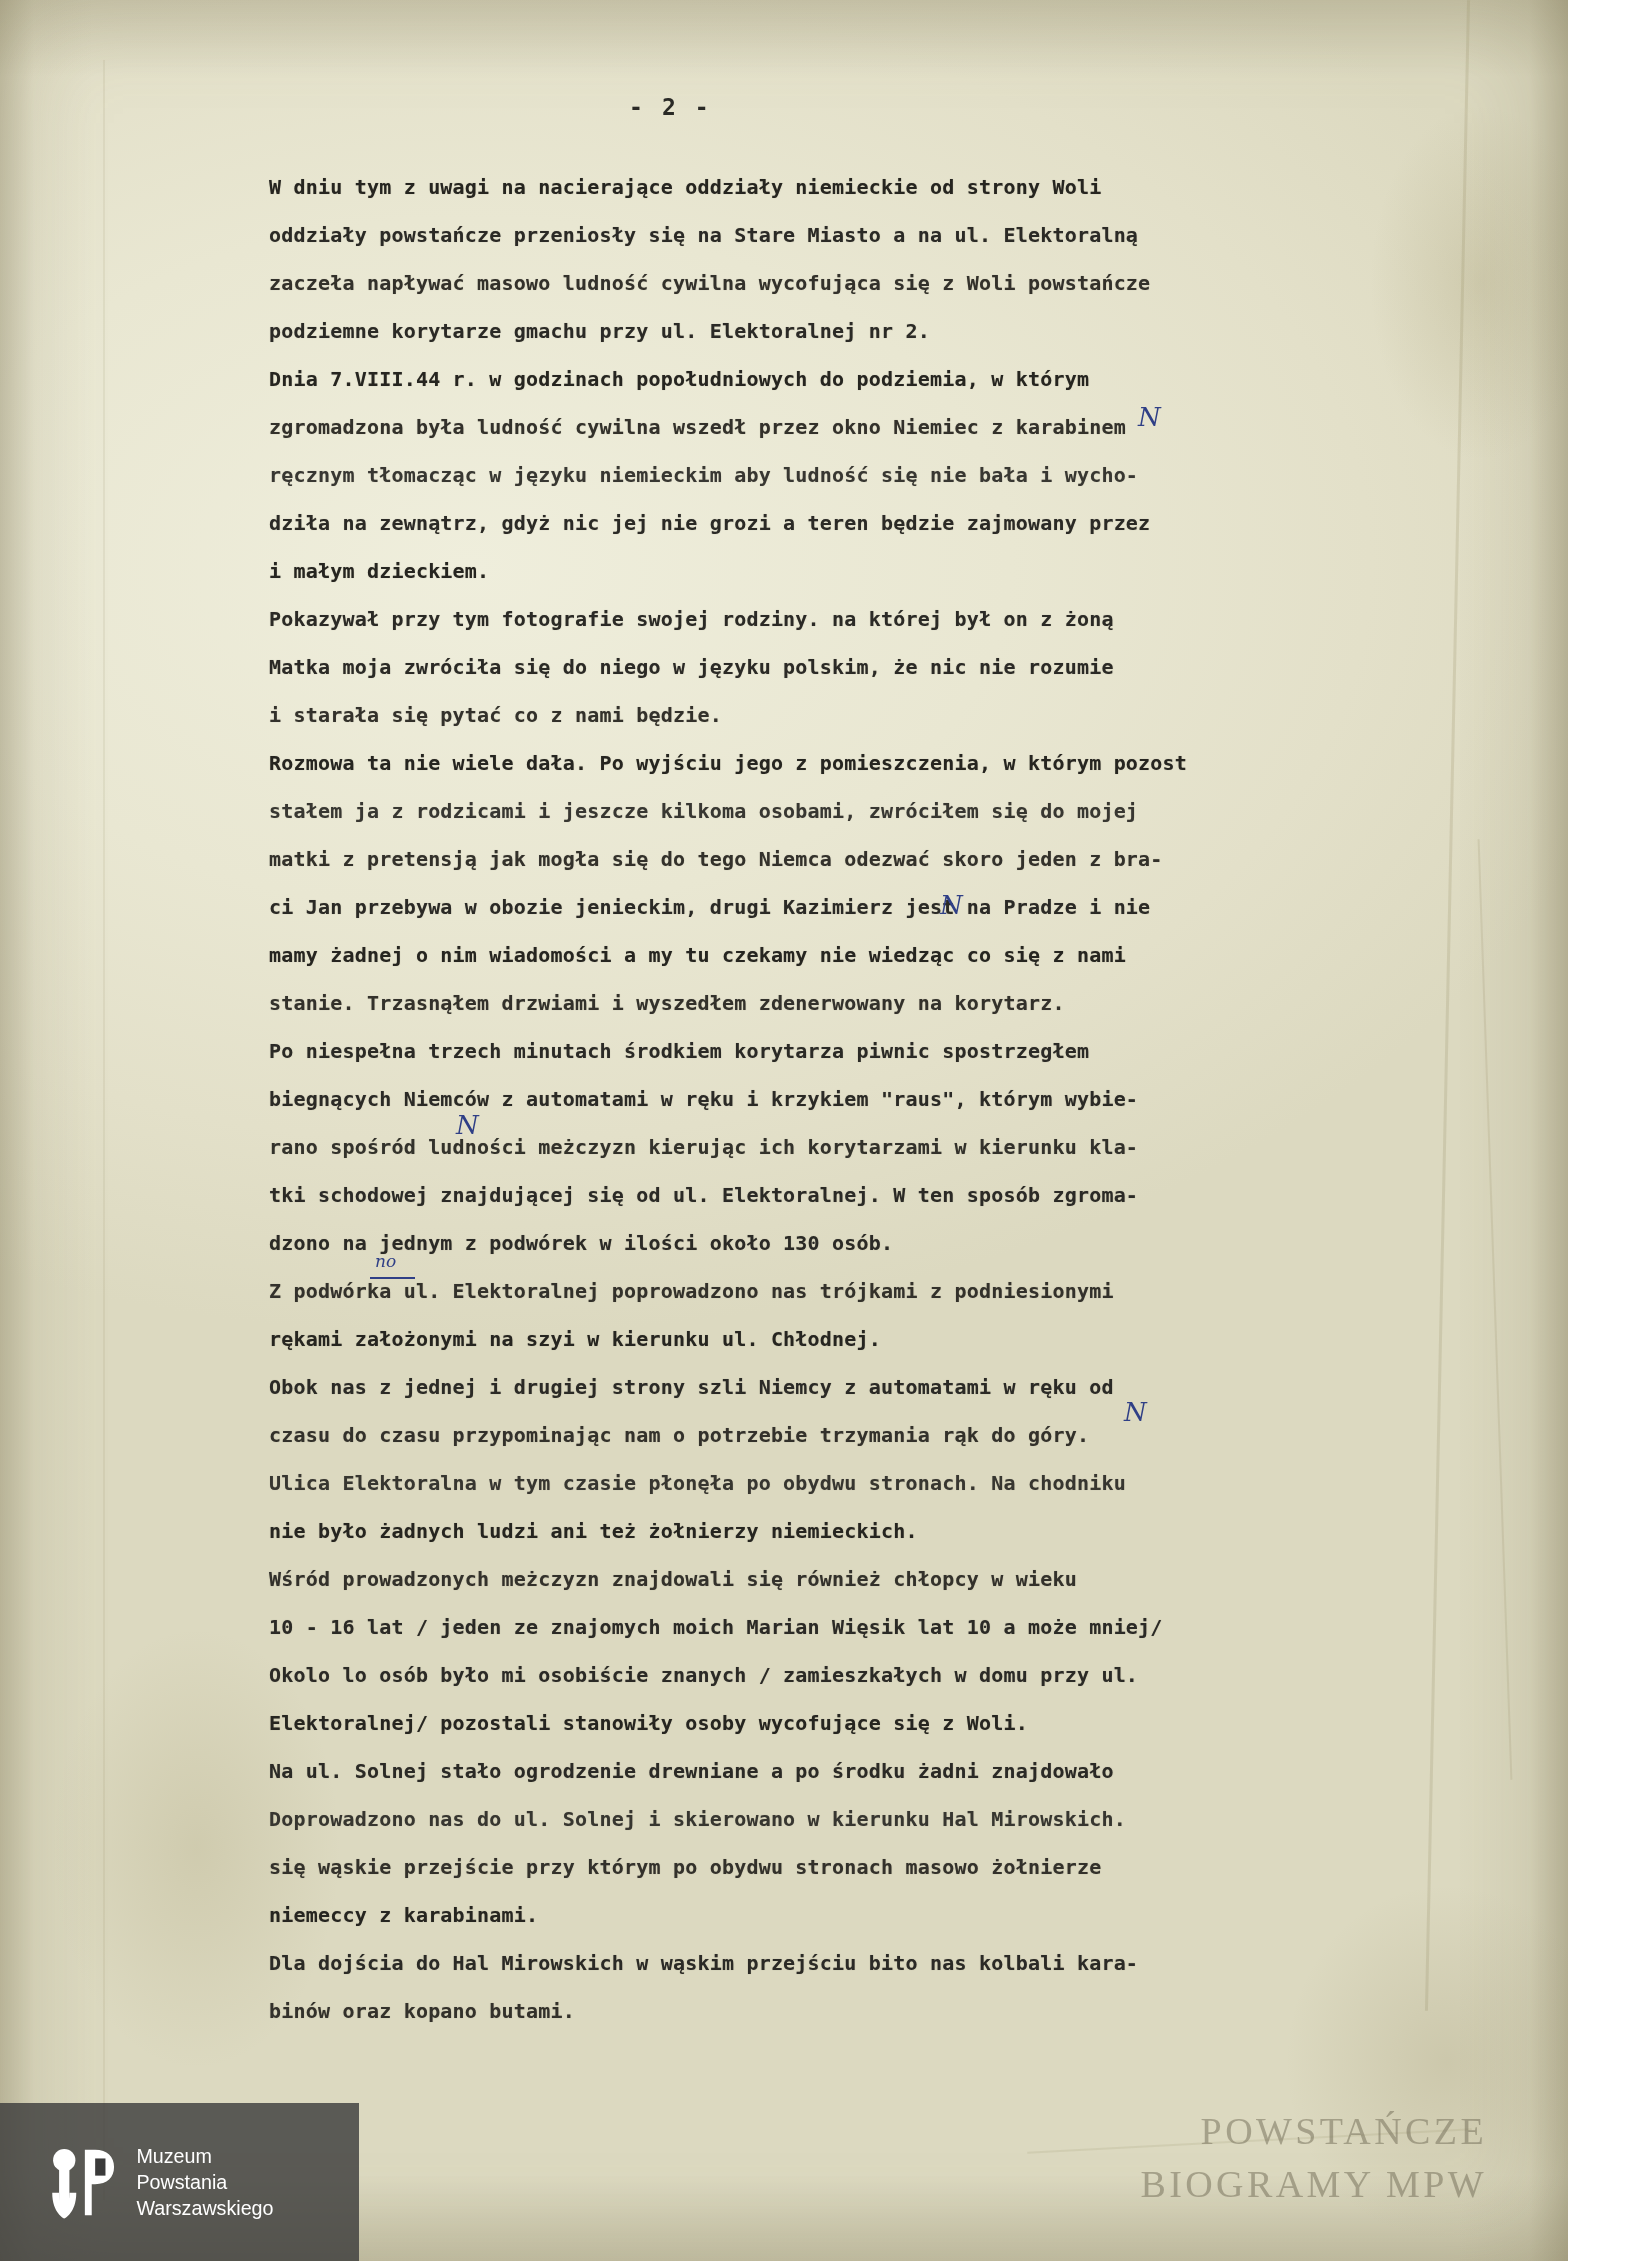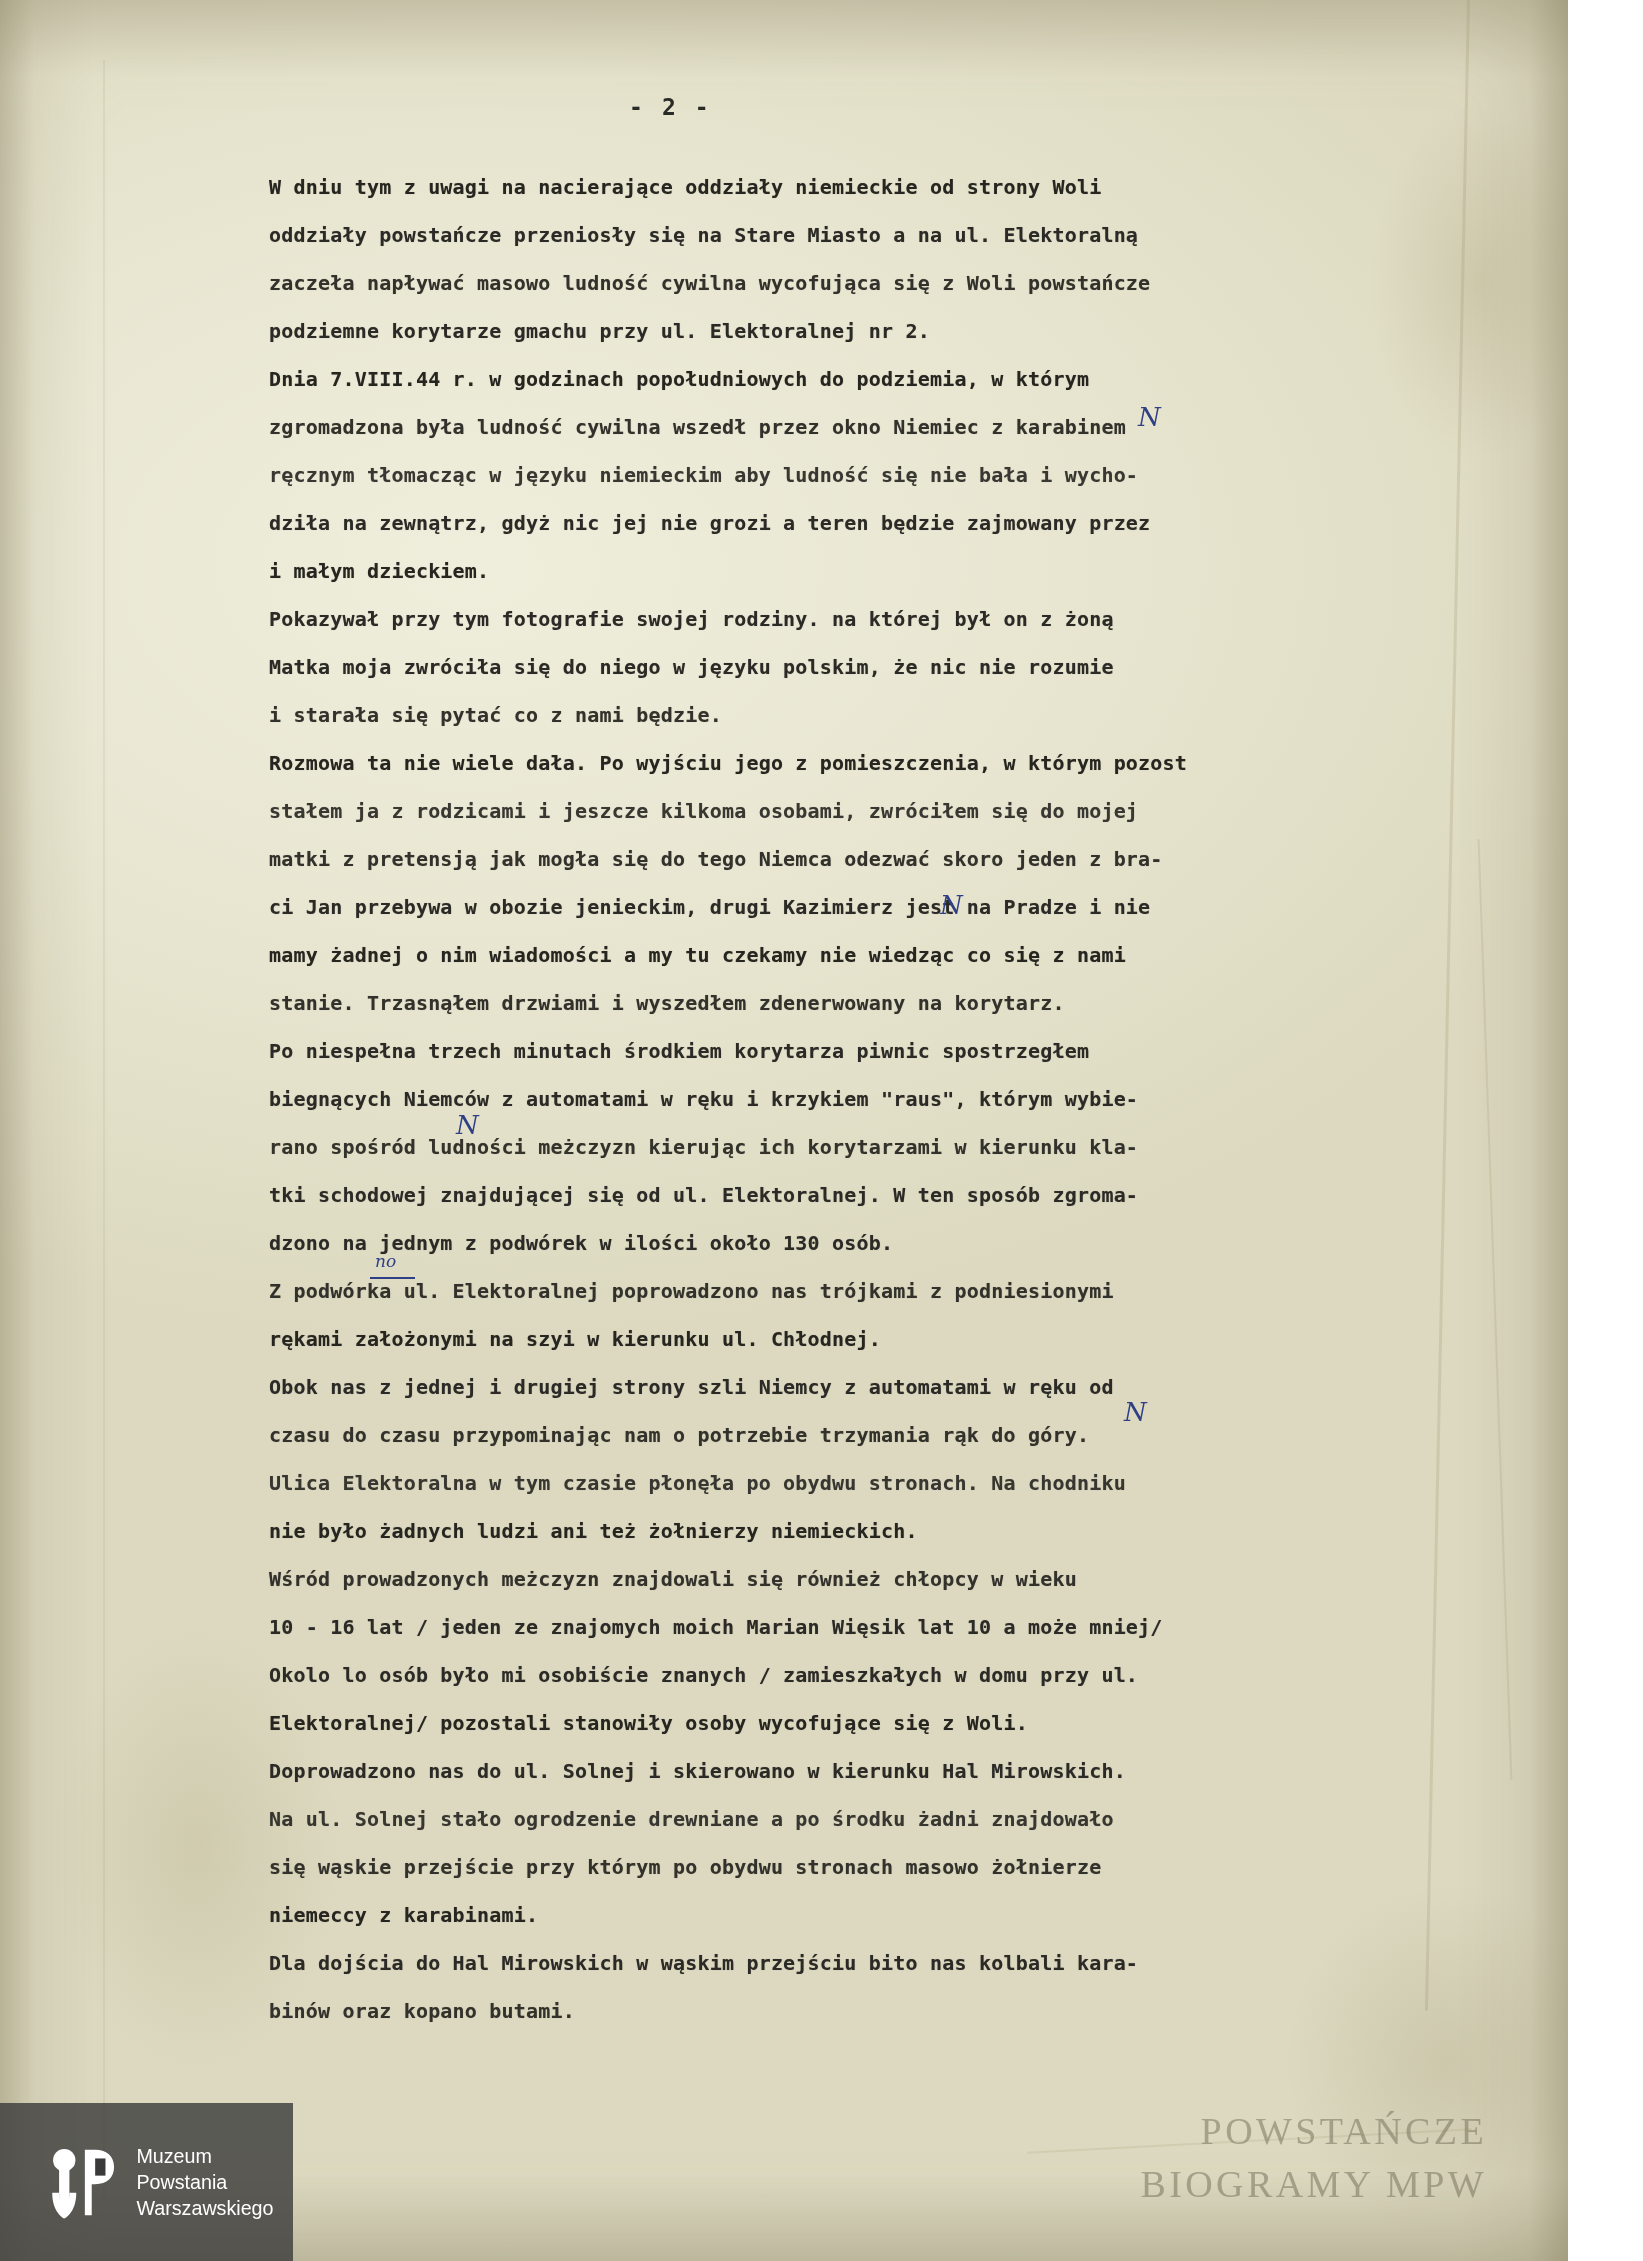--- a/index.html
+++ b/index.html
@@ -117,21 +117,21 @@
   .pen-stroke {
     position: absolute;
     pointer-events: none;
   }
 
   
   #logo-block {
     position: absolute;
     left: 0;
     bottom: 0;
-    width: 293px;
+    width: 359px;
     height: 158px;
     background: rgba(58,58,58,0.80);
     display: flex;
     align-items: center;
     gap: 15.4px;
     padding-left: 47px;
     box-sizing: border-box;
   }
   #logo-mark {
     width: 74px;
@@ -206,22 +206,22 @@
       <span class="ln">Z podwórka ul. Elektoralnej poprowadzono nas trójkami z podniesionymi</span>
       <span class="ln">rękami założonymi na szyi w kierunku ul. Chłodnej.</span>
       <span class="ln">Obok nas z jednej i drugiej strony szli Niemcy z automatami w ręku od</span>
       <span class="ln">czasu do czasu przypominając nam o potrzebie trzymania rąk do góry.</span>
       <span class="ln">Ulica Elektoralna w tym czasie płonęła po obydwu stronach. Na chodniku</span>
       <span class="ln">nie było żadnych ludzi ani też żołnierzy niemieckich.</span>
       <span class="ln">Wśród prowadzonych meżczyzn znajdowali się również chłopcy w wieku</span>
       <span class="ln">10 - 16 lat / jeden ze znajomych moich Marian Więsik lat 10 a może mniej/</span>
       <span class="ln">Okolo lo osób było mi osobiście znanych / zamieszkałych w domu przy ul.</span>
       <span class="ln">Elektoralnej/ pozostali stanowiły osoby wycofujące się z Woli.</span>
+      <span class="ln">Na ul. Solnej stało ogrodzenie drewniane a po środku żadni znajdowało</span>
       <span class="ln">Doprowadzono nas do ul. Solnej i skierowano w kierunku Hal Mirowskich.</span>
-      <span class="ln">Na ul. Solnej stało ogrodzenie drewniane a po środku żadni znajdowało</span>
       <span class="ln">się wąskie przejście przy którym po obydwu stronach masowo żołnierze</span>
       <span class="ln">niemeccy z karabinami.</span>
       <span class="ln">Dla dojścia do Hal Mirowskich w wąskim przejściu bito nas kolbali kara-</span>
       <span class="ln">binów oraz kopano butami.</span>
     </div>
 
     <div class="pen" style="left:1138px; top:402px; font-size:26px;">N</div>
     <div class="pen" style="left:940px; top:890px; font-size:26px;">N</div>
     <div class="pen" style="left:456px; top:1110px; font-size:26px;">N</div>
     <div class="pen" style="left:1124px; top:1397px; font-size:26px;">N</div>

